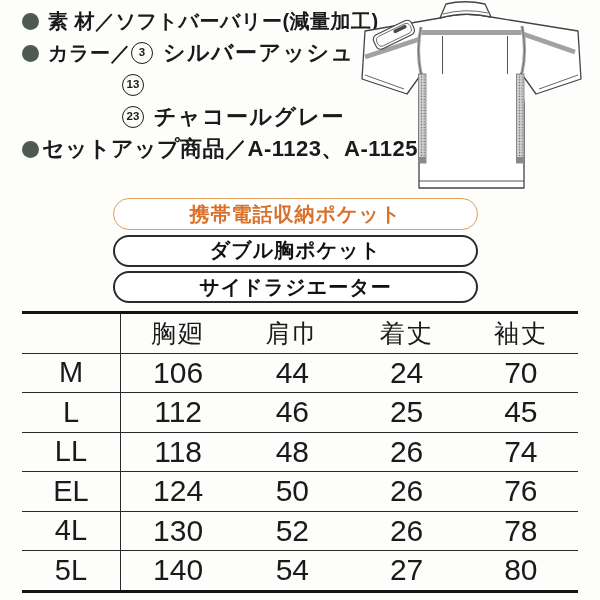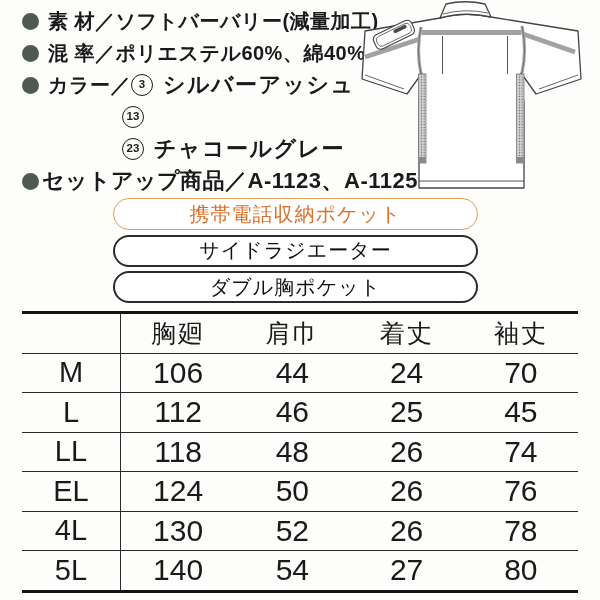--- a/index.html
+++ b/index.html
@@ -30,21 +30,21 @@
 
   
   .shirt{position:absolute;left:336px;top:0;width:256px;height:198px;}
 
   
   .features{position:absolute;left:113px;top:198px;width:365px;}
   .pill{
     height:32px;box-sizing:border-box;margin-bottom:4.5px;background:#fff;
     border:2px solid #2b2b2b;border-radius:16px;
     display:flex;align-items:center;justify-content:center;
-    font-size:20px;font-weight:normal;letter-spacing:1px;color:#111;
+    font-size:20px;font-weight:bold;letter-spacing:1px;color:#111;
   }
   .pill.accent{border:1.5px solid #e0a05c;color:#d9712b;}
 
   
   .size-table{
     position:absolute;left:22px;top:311px;width:556px;
     border-top:3.5px solid #151515;border-bottom:3.5px solid #151515;
     background:#fdfdfb;
   }
   .t-row{display:flex;align-items:stretch;height:38.5px;}
@@ -59,25 +59,20 @@
 </head>
 <body>
 
 <div class="page">
 
   <section class="specs">
     <div class="spec-row">
       <span class="bullet"></span>
       <span class="spec-label">素 材／</span>
       <span class="spec-value">ソフトバーバリー(減量加工)</span>
-    </div>
-    <div class="spec-row">
-      <span class="bullet"></span>
-      <span class="spec-label">混 率／</span>
-      <span class="spec-value">ポリエステル60%、綿40%</span>
     </div>
     <div class="spec-row">
       <span class="bullet"></span>
       <span class="spec-label">カラー／</span>
       <span class="badge">3</span>
       <span class="color-name">シルバーアッシュ</span>
     </div>
     <div class="spec-row indent">
       <span class="badge">13</span>
     </div>
@@ -133,24 +128,24 @@
 
     <path d="M104,18 L110,4 Q129,-0.5 149,4 L155,17 Q129,11 104,18 Z" fill="#ffffff" stroke="#444" stroke-width="1.3" stroke-linejoin="round"></path>
     <path d="M107,14 Q129,8 152,13" fill="none" stroke="#444" stroke-width="0.8"></path>
   </svg>
 
   <section class="features">
     <div class="pill accent">
       <span>携帯電話収納ポケット</span>
     </div>
     <div class="pill">
-      <span>サイドラジエーター</span>
+      <span>ダブル胸ポケット</span>
     </div>
     <div class="pill">
-      <span>ダブル胸ポケット</span>
+      <span>サイドラジエーター</span>
     </div>
   </section>
 
   <section class="size-table">
     <div class="t-row t-head">
       <div class="t-size"></div>
       <div class="t-cell">胸廻</div>
       <div class="t-cell">肩巾</div>
       <div class="t-cell">着丈</div>
       <div class="t-cell">袖丈</div>

